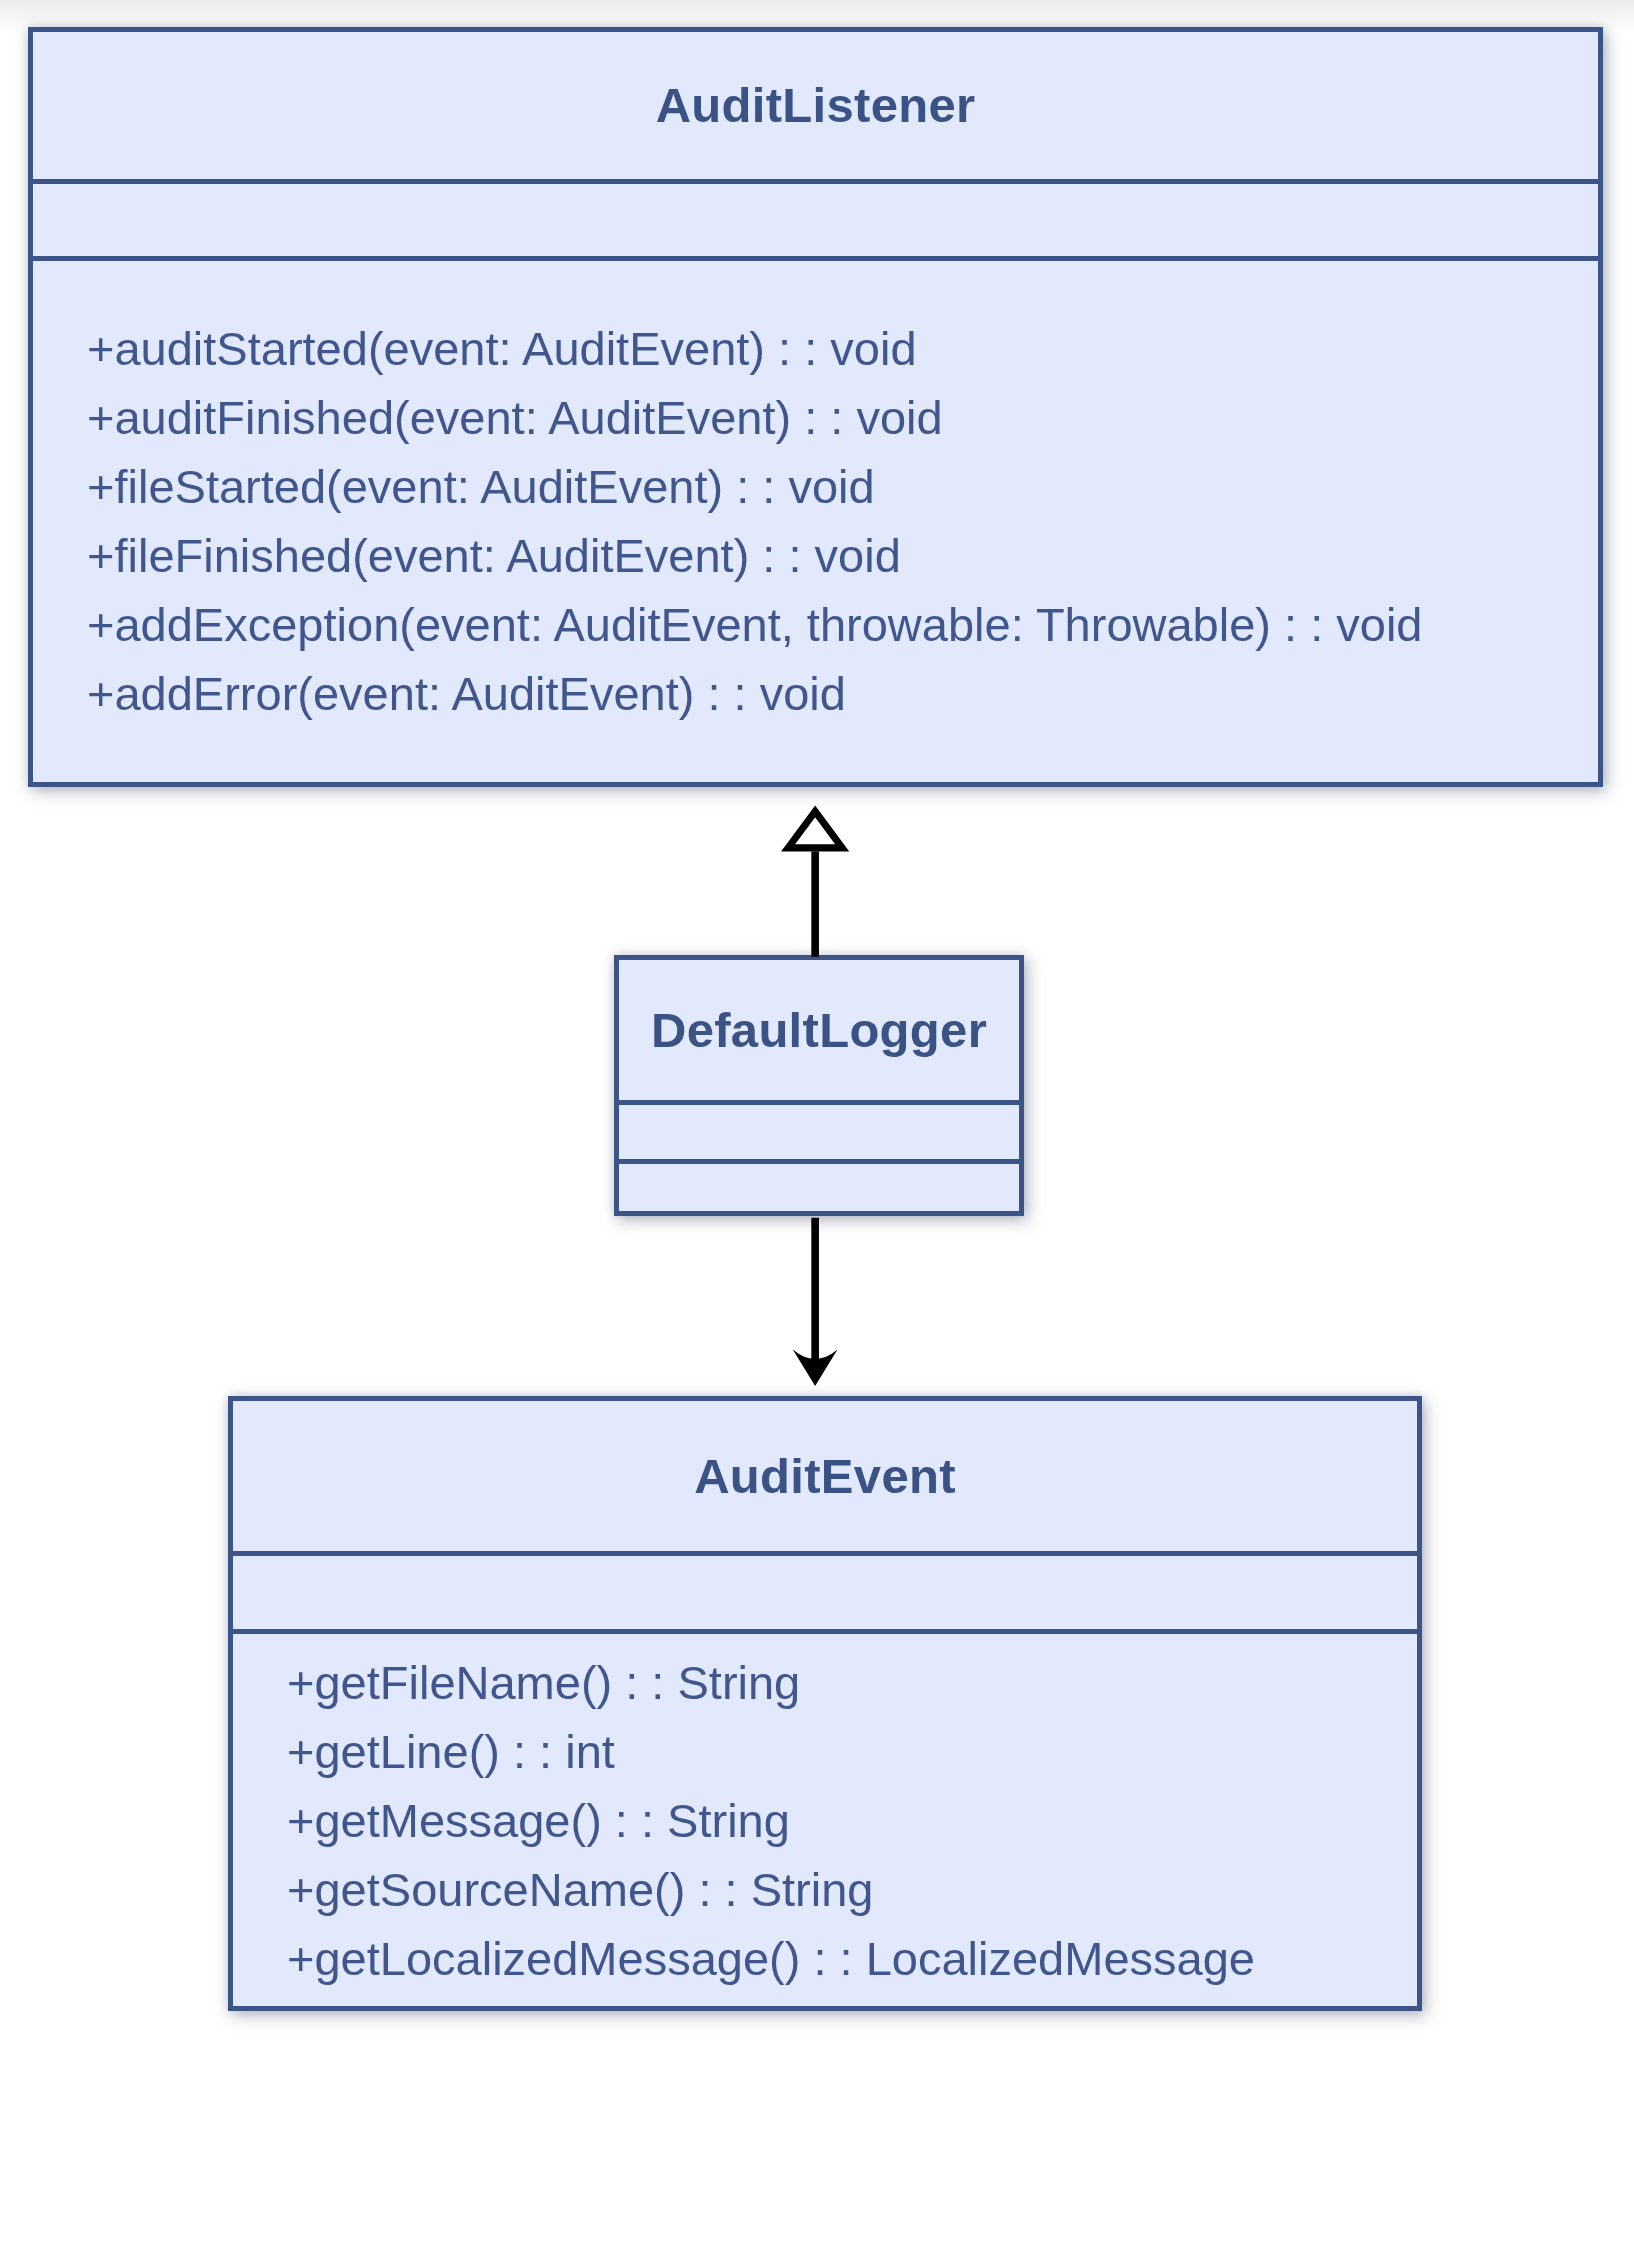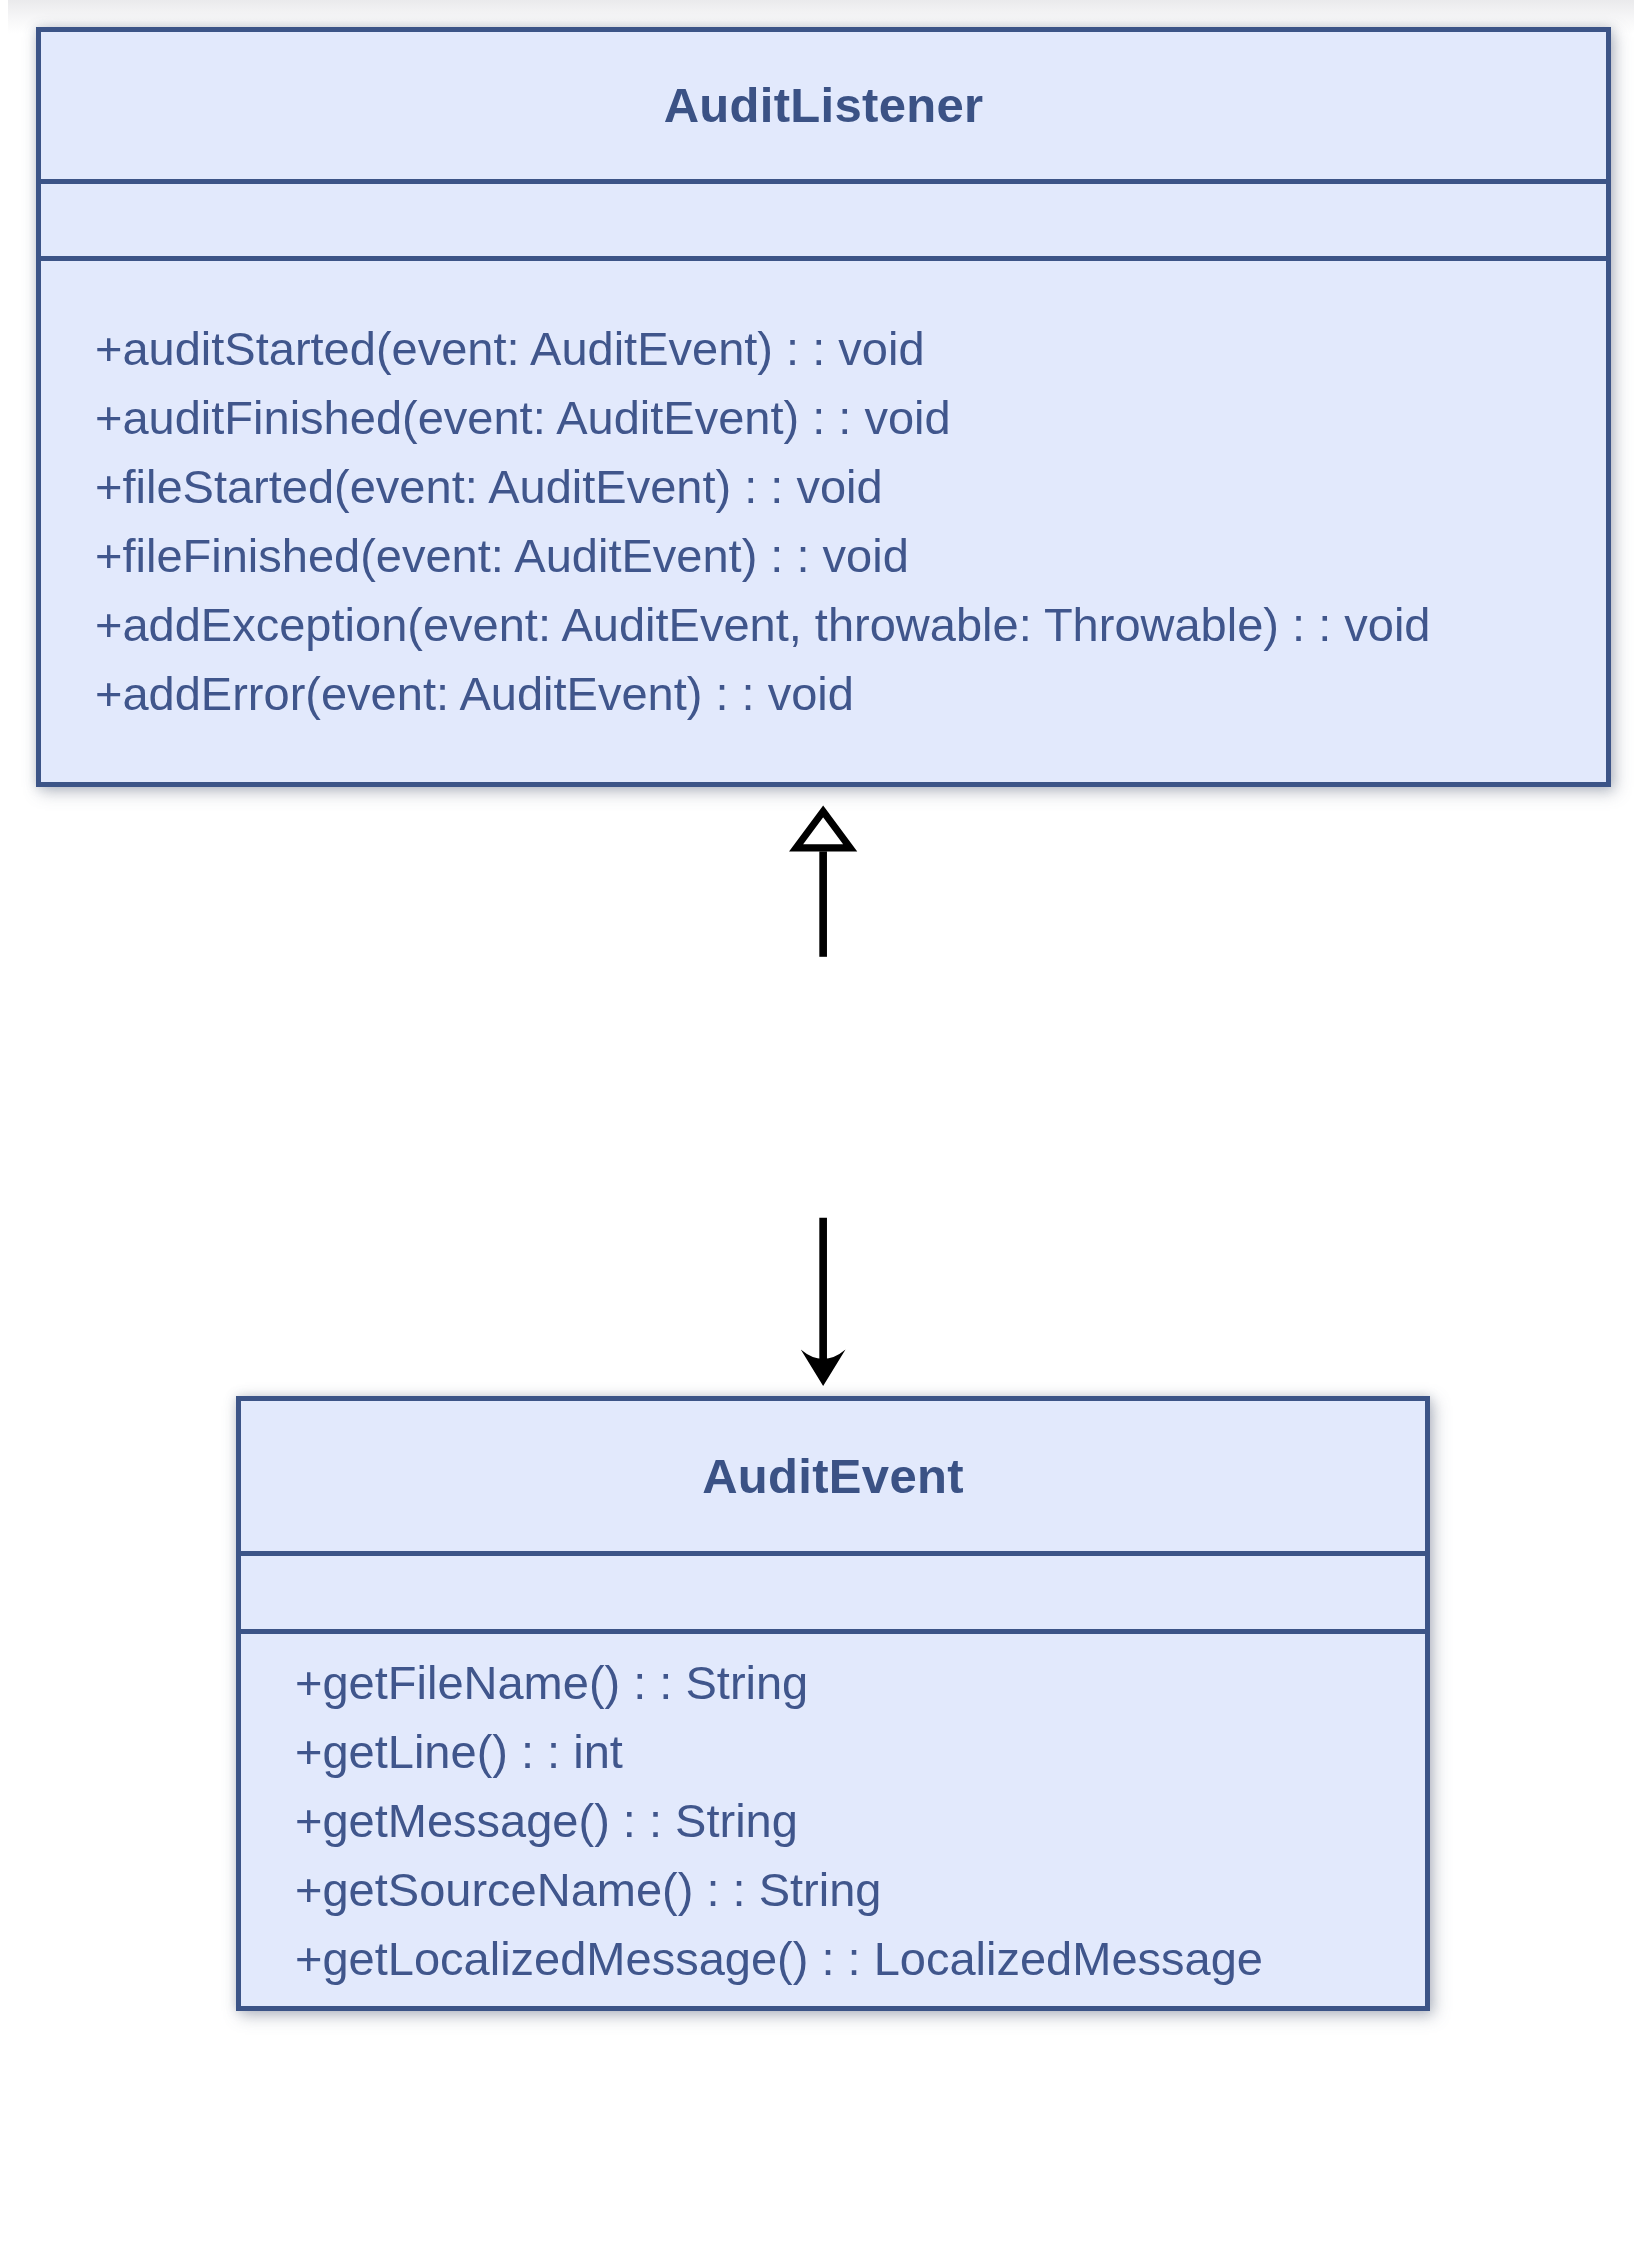--- a/index.html
+++ b/index.html
@@ -9,21 +9,21 @@
     --method-text:#40568c;
     --arrow:#000000;
   }
   html,body{margin:0;padding:0;overflow:hidden;}
   body{
     width:1635px;height:2261px;
     background:#ffffff;
     font-family:"Liberation Sans","DejaVu Sans",sans-serif;
     position:relative;
   }
-  .canvas{position:absolute;inset:0;margin-left:8px;}
+  .canvas{position:absolute;inset:0;}
   
   .canvas::before{
     content:"";position:absolute;left:0;top:0;right:0;height:34px;
     background:linear-gradient(180deg,#eaeaec 0%,#f7f7f8 55%,rgba(255,255,255,0) 100%);
     pointer-events:none;
   }
   .class-box{
     position:absolute;
     background:var(--box-fill);
     border:5.9px solid var(--box-border);
@@ -74,20 +74,25 @@
     <div class="compartment methods">
       <div>+auditStarted(event: AuditEvent) : : void</div>
       <div>+auditFinished(event: AuditEvent) : : void</div>
       <div>+fileStarted(event: AuditEvent) : : void</div>
       <div>+fileFinished(event: AuditEvent) : : void</div>
       <div>+addException(event: AuditEvent, throwable: Throwable) : : void</div>
       <div>+addError(event: AuditEvent) : : void</div>
     </div>
   </section>
 
+  <section class="class-box box-logger">
+    <div class="compartment title">DefaultLogger</div>
+    <div class="compartment attrs"></div>
+    <div class="compartment methods"></div>
+  </section>
 
   <section class="class-box box-event">
     <div class="compartment title">AuditEvent</div>
     <div class="compartment attrs"></div>
     <div class="compartment methods">
       <div>+getFileName() : : String</div>
       <div>+getLine() : : int</div>
       <div>+getMessage() : : String</div>
       <div>+getSourceName() : : String</div>
       <div>+getLocalizedMessage() : : LocalizedMessage</div>

